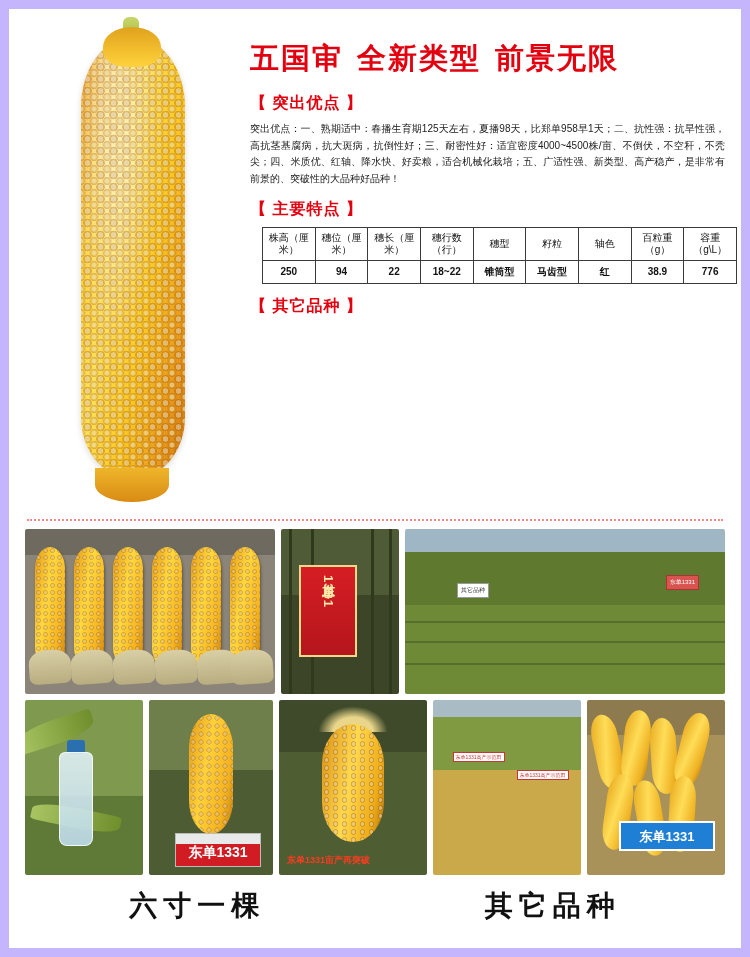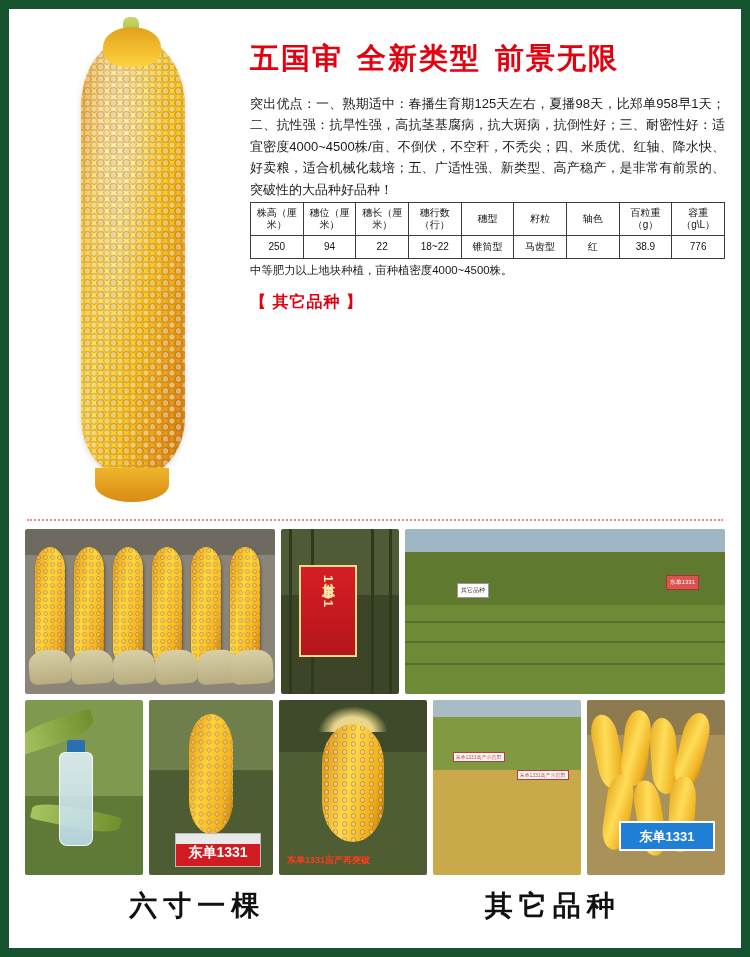--- a/index.html
+++ b/index.html
@@ -9,21 +9,21 @@
     height: 957px;
     font-family: "Liberation Sans", "DejaVu Sans", sans-serif;
     background: #ffffff;
     position: relative;
     overflow: hidden;
   }
   .page {
     width: 750px;
     height: 957px;
     background: #ffffff;
-    border: 9px solid #14532d;
+    border: 9px solid #c4b5fd;
     position: relative;
   }
   .inner {
     position: absolute;
     left: 0; top: 0; right: 0; bottom: 0;
     background: #fff;
     padding: 0;
   }
 
   
@@ -116,44 +116,44 @@
   }
   .headline span { margin-right: 14px; }
   .sec-title {
     color: #e3000f;
     font-size: 16px;
     font-weight: bold;
     margin: 12px 0 7px 0;
     letter-spacing: 1px;
   }
   .body-text {
-    font-size: 13px;
+    font-size: 10px;
     line-height: 1.65;
     color: #1a1a1a;
     margin: 0;
     text-align: justify;
   }
   .body-text.small { font-size: 11.4px; }
 
   table.spec {
     border-collapse: collapse;
     width: 100%;
-    margin: 2px 0 2px 0;
+    margin: 2px 0 2px 12px;
     font-size: 10px;
     table-layout: fixed;
   }
   table.spec th, table.spec td {
     border: 1px solid #3b3b3b;
     text-align: center;
     padding: 4px 1px;
     color: #111;
     line-height: 1.2;
   }
   table.spec th { font-weight: normal; }
-  table.spec td { padding: 5px 1px; }
+  table.spec td { padding: 5px 1px; font-weight: bold; }
 
   
   .divider {
     margin: 10px 18px 6px 18px;
     border-top: 2px dotted #f08c8c;
     height: 0;
   }
 
   
   .photos {
@@ -371,22 +371,24 @@
         <div class="cob-tip"></div>
       </div>
     </div>
 
     <div class="text-col">
 
       <h1 class="headline">
         <span>五国审</span><span>全新类型</span><span>前景无限</span>
       </h1>
 
+      <div class="sec-title">【 突出优点 】</div>
       <p class="body-text">突出优点：一、熟期适中：春播生育期125天左右，夏播98天，比郑单958早1天；二、抗性强：抗旱性强，高抗茎基腐病，抗大斑病，抗倒性好；三、耐密性好：适宜密度4000~4500株/亩、不倒伏，不空秆，不秃尖；四、米质优、红轴、降水快、好卖粮，适合机械化栽培；五、广适性强、新类型、高产稳产，是非常有前景的、突破性的大品种好品种！</p>
 
+      <div class="sec-title">【 主要特点 】</div>
       <table class="spec">
         <thead>
           <tr>
             <th>株高（厘米）</th>
             <th>穗位（厘米）</th>
             <th>穗长（厘米）</th>
             <th>穗行数（行）</th>
             <th>穗型</th>
             <th>籽粒</th>
             <th>轴色</th>
@@ -402,21 +404,20 @@
             <td>18~22</td>
             <td>锥筒型</td>
             <td>马齿型</td>
             <td>红</td>
             <td>38.9</td>
             <td>776</td>
           </tr>
         </tbody>
       </table>
 
-      <p class="body-text small">中等肥力以上地块种植，亩种植密度4000~4500株。</p>
 
       <div class="sec-title">【 其它品种 】</div>
 
     </div>
   </div>
 
   <div class="divider"></div>
 
   <div class="photos">
 

